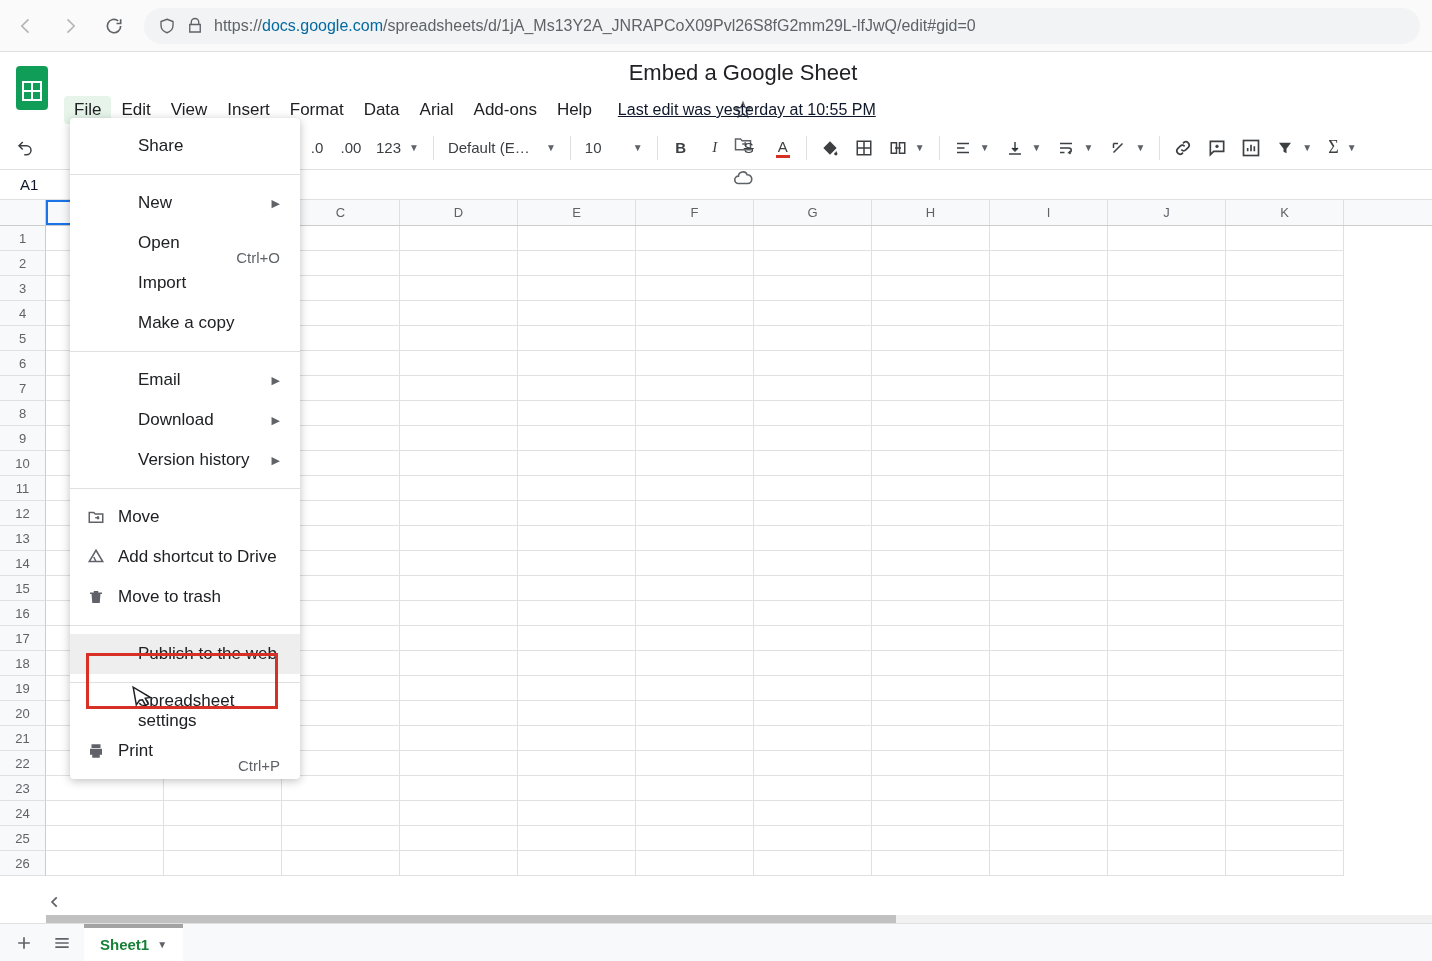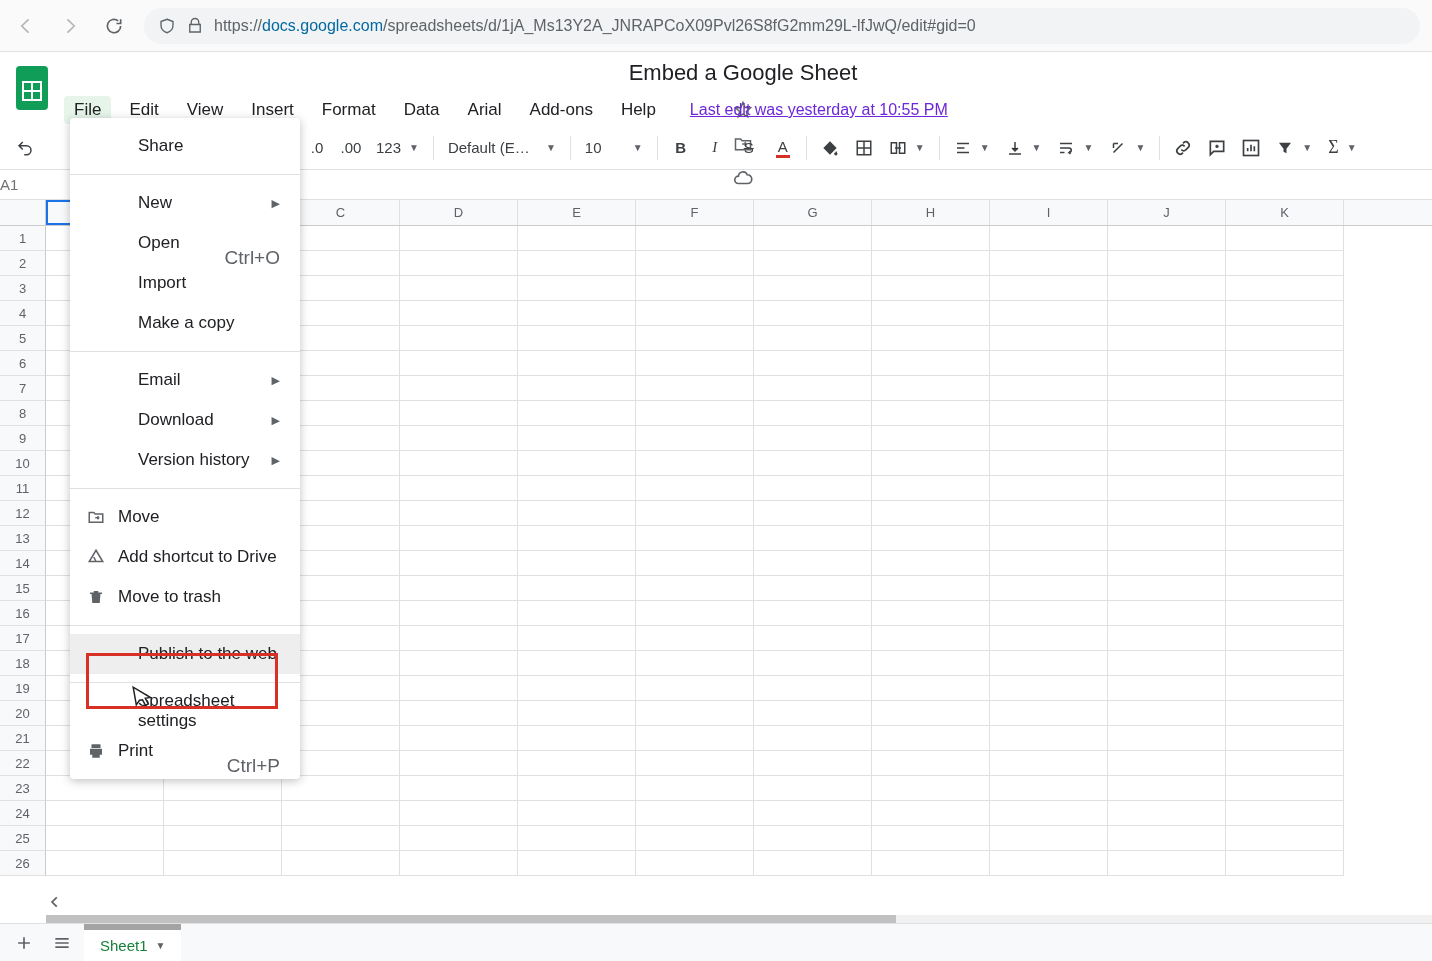--- a/index.html
+++ b/index.html
@@ -14,37 +14,37 @@
 .url-text .dark { color:#0369a1; }
 
 
 .app-header { display:flex; align-items:flex-start; padding:8px 10px 0 10px; gap:10px; }
 .app-logo { width:44px; height:56px; display:flex; align-items:center; justify-content:center; }
 .app-logo-svg { width:36px; height:48px; }
 .doc-area { flex:1; }
 .title-row { display:flex; align-items:center; gap:14px; height:34px;flex-direction:column; }
 .doc-title { font-size:22px; color:#202124; }
 .title-icon { width:24px; height:24px; display:flex; align-items:center; justify-content:center; color:#5f6368; }
-.menubar { display:flex; align-items:center; gap:8px; height:32px; font-size:17px; color:#202124; }
+.menubar { display:flex; align-items:center; gap:0; height:32px; font-size:17px; color:#202124; }
 .menu-item { padding:4px 10px; cursor:pointer; border-radius:4px; }
 .menu-item.active { background:#e6f4ea; }
-.last-edit { margin-left:16px; color:#6d28d9; text-decoration:underline; font-size:16px; }
+.last-edit { margin-left:16px; color:#0f172a; text-decoration:underline; font-size:16px; }
 
 
 .toolbar { height:44px; border-bottom:1px solid #e0e0e0; display:flex; align-items:center; padding:0 10px; gap:4px; font-size:15px; color:#3c4043; }
 .tb-btn { min-width:30px; height:30px; display:flex; align-items:center; justify-content:center; padding:0 4px; cursor:pointer; border-radius:3px; }
 .tb-sep { width:1px; height:24px; background:#e0e0e0; margin:0 4px; }
 .tb-dd { display:flex; align-items:center; gap:8px; padding:0 6px; height:30px; cursor:pointer; }
 .font-name { width:90px; white-space:nowrap; overflow:hidden; text-overflow:ellipsis; }
 .tb-size { width:40px; }
 .caret { font-size:10px; color:#5f6368; }
 
 
 .name-row { height:30px; display:flex; align-items:center; border-bottom:1px solid #e0e0e0; }
-.name-box { width:60px; padding:0 0; font-size:15px; color:#737373; }
+.name-box { width:60px; padding:0 20px; font-size:15px; color:#0f172a; }
 
 
 .grid-wrap { position:relative; height:calc(961px - 52px - 66px - 44px - 30px - 38px); overflow:hidden; }
 .col-headers { display:flex; height:26px; border-bottom:1px solid #ccc; background:#f8f9fa; }
 .corner { width:46px; border-right:1px solid #ccc; }
 .col-h { width:118px; border-right:1px solid #e0e0e0; display:flex; align-items:center; justify-content:center; font-size:13px; color:#5f6368; }
 .col-h.hidden { visibility:hidden; }
 .rows { position:relative; }
 .row { display:flex; height:25px; }
 .row-h { width:46px; border-right:1px solid #ccc; border-bottom:1px solid #e0e0e0; display:flex; align-items:center; justify-content:center; font-size:13px; color:#5f6368; background:#f8f9fa; }
@@ -54,30 +54,30 @@
 .hscroll-track { height:16px; background:#f1f1f1; border-radius:0; }
 .hscroll-thumb { position:absolute; left:0; top:0; height:16px; width:850px; background:#c1c1c1; border-radius:0; }
 
 
 .dropdown { position:absolute; left:70px; top:118px; width:230px; background:#fff; border-radius:4px; box-shadow:0 2px 10px rgba(0,0,0,.25); padding:8px 0; font-size:17px; color:#202124; z-index:100; }
 .dd-item { height:40px; display:flex; align-items:center; padding:0 20px 0 20px; cursor:pointer; position:relative; gap:12px; }
 .dd-item.no-icon { padding-left:68px; }
 .dd-item.with-icon { padding-left:16px; }
 .dd-item.hovered { background:#eeeeee; }
 .dd-sep { height:1px; background:#e0e0e0; margin:8px 0; }
-.dd-shortcut { margin-left:auto; color:#5f6368; font-size:19px;margin-top:29px; }
+.dd-shortcut { margin-left:auto; color:#5f6368; font-size:15px;margin-top:29px; }
 .dd-sub { margin-left:auto; color:#5f6368; font-size:11px; }
 .dd-icon { width:20px; height:20px; display:flex; align-items:center; justify-content:center; color:#5f6368; flex-shrink:0; }
 .highlight-box { position:absolute; border:3px solid #d93025; pointer-events:none; z-index:101; }
 .cursor-annot { position:absolute; z-index:102; pointer-events:none; font-size:18px; color:#202124;}
 
 
 .sheet-bar { position:absolute; bottom:0; left:0; right:0; height:38px; display:flex; align-items:center; border-top:1px solid #e0e0e0; background:#f8f9fa; padding:0 8px; gap:6px; }
 .sheet-btn { width:32px; height:32px; display:flex; align-items:center; justify-content:center; color:#5f6368; cursor:pointer; }
-.sheet-tab { height:38px; padding:0 16px; display:flex; align-items:center; gap:8px; background:#fff; border-top:6px solid #a3a3a3; color:#188038; font-size:15px; font-weight:400; cursor:pointer; }
+.sheet-tab { height:38px; padding:0 16px; display:flex; align-items:center; gap:8px; background:#fff; border-top:4px solid #a3a3a3; color:#188038; font-size:15px; font-weight:700; cursor:pointer; }
 .sheet-scroll-left { position:absolute; left:44px; bottom:48px; width:22px; height:22px; display:flex; align-items:center; justify-content:center; color:#5f6368; background:#fff; }
 
 
 svg { display:block; }
 </style>
 </head>
 <body>
 
 <div class="browser-bar">
   <div class="nav-btn disabled">

